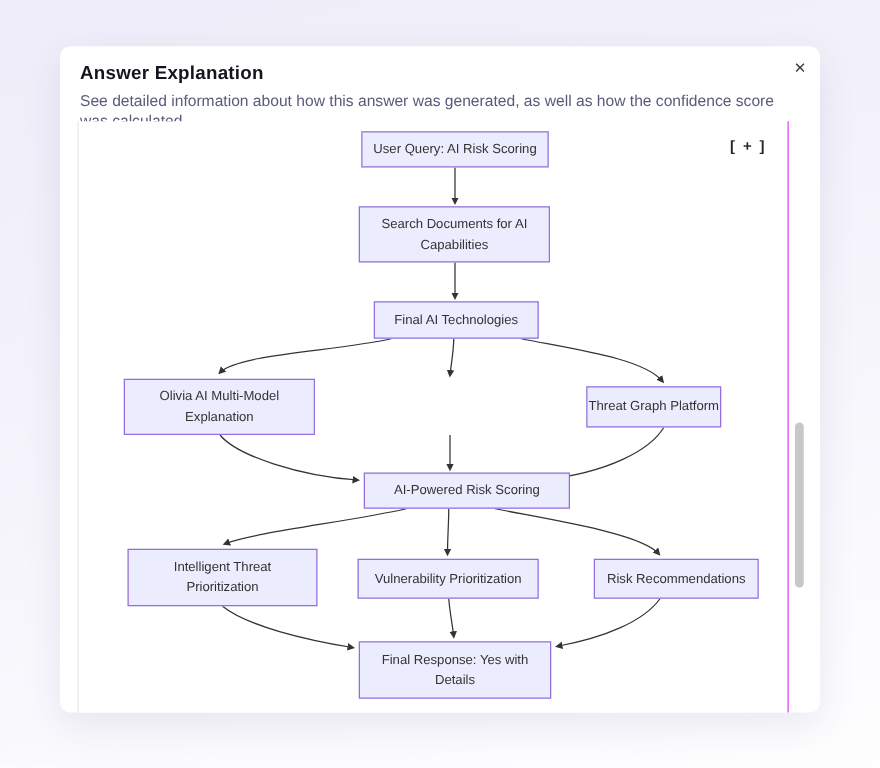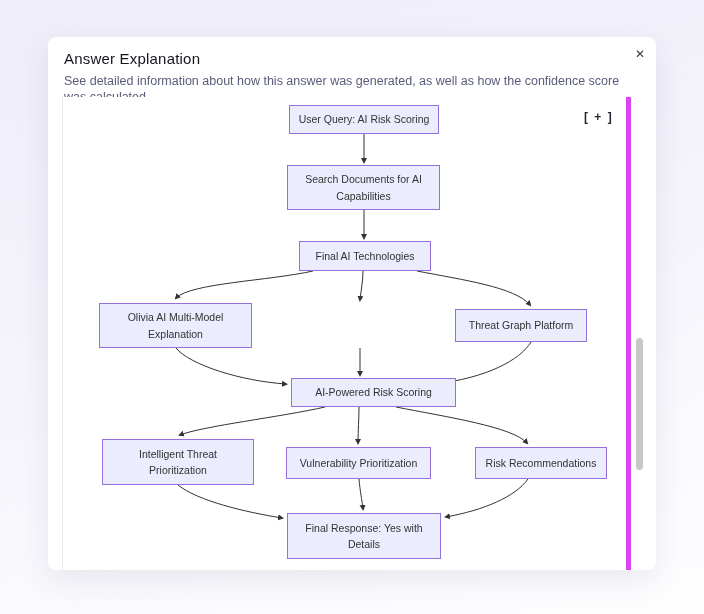--- a/index.html
+++ b/index.html
@@ -10,34 +10,34 @@
     background:linear-gradient(165deg,#EFEDF9 0%,#F3F1FA 35%,#F9F8FD 70%,#FEFEFF 100%);
     font-family:"Liberation Sans",sans-serif;
   }
   .modal{
     position:absolute;left:48px;top:37px;width:608px;height:533px;
     background:#ffffff;border-radius:8px;
     box-shadow:0 10px 30px rgba(70,60,110,0.10);
   }
   .modal-header{padding:13px 16px 0 16px;}
   .modal-title{
-    font-size:15px;font-weight:400;color:#15161d;letter-spacing:.2px;line-height:18px;
+    font-size:15px;font-weight:700;color:#15161d;letter-spacing:.2px;line-height:18px;
   }
   .modal-subtitle{
     margin-top:5px;font-size:12.5px;color:#585c7b;line-height:16px;
   }
   .close-btn{
     position:absolute;top:6px;right:5px;width:22px;height:22px;
     background:none;border:none;cursor:pointer;
     font-size:12px;color:#333a47;line-height:22px;text-align:center;padding:0;
     font-family:"Liberation Sans",sans-serif;
   }
   .diagram{
     position:absolute;left:14px;top:60px;width:569px;height:473px;
-    border-left:1px solid #e8e9ef;border-right:5px solid #d946ef;
+    border-left:1px solid #e8e9ef;border-right:1px solid #d946ef;
     background:#ffffff;overflow:hidden;box-sizing:border-box;
   }
   .edges{position:absolute;left:0;top:0;}
   .node{
     position:absolute;box-sizing:border-box;
     background:#ECECFF;border:1px solid #9370DB;
     color:#333333;font-size:10.5px;line-height:1.55;
     display:flex;align-items:center;justify-content:center;
     text-align:center;padding:0 6px;
   }
@@ -95,21 +95,21 @@
 
       <div class="node nw" style="left:226px;top:8px;width:150px;height:29px">User Query: AI Risk Scoring</div>
 
       <div class="node" style="left:224px;top:68px;width:153px;height:45px">Search Documents for AI Capabilities</div>
 
       <div class="node nw" style="left:236px;top:144px;width:132px;height:30px">Final AI Technologies</div>
 
       <div class="node" style="left:36px;top:206px;width:153px;height:45px">Olivia AI Multi-Model Explanation</div>
 
 
-      <div class="node nw" style="left:392px;top:212px;width:132px;height:33px">Threat Graph Platform</div>
+      <div class="node nw" style="left:406px;top:212px;width:108px;height:33px">Threat Graph Platform</div>
 
       <div class="node nw" style="left:228px;top:281px;width:165px;height:29px">AI-Powered Risk Scoring</div>
 
       <div class="node nw" style="left:223px;top:350px;width:145px;height:32px">Vulnerability Prioritization</div>
 
       <div class="node" style="left:39px;top:342px;width:152px;height:46px">Intelligent Threat Prioritization</div>
 
       <div class="node nw" style="left:412px;top:350px;width:132px;height:32px">Risk Recommendations</div>
 
       <div class="node" style="left:224px;top:416px;width:154px;height:46px">Final Response: Yes with Details</div>

